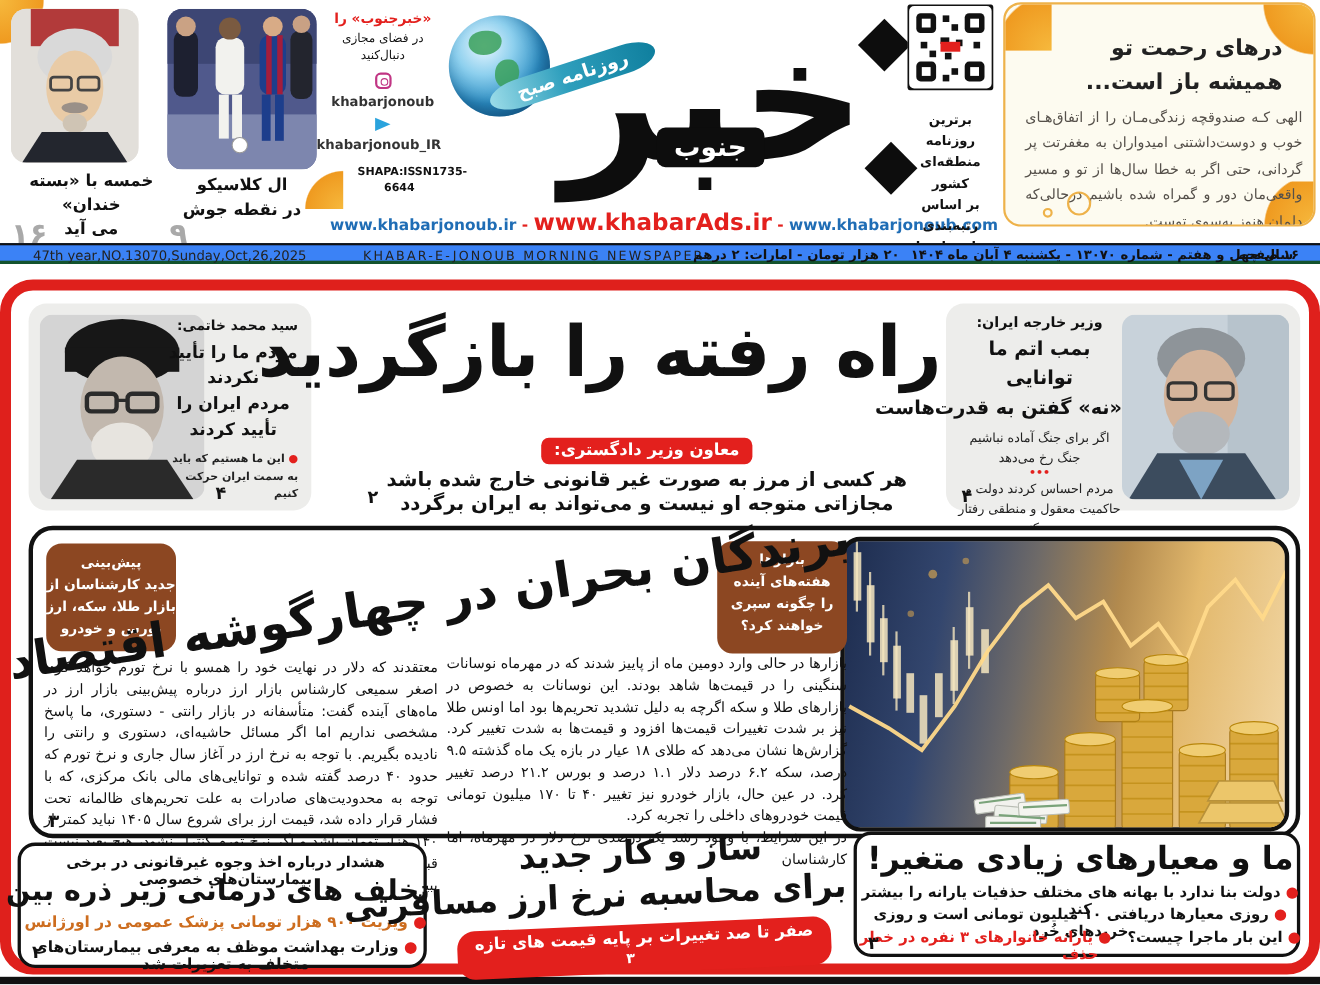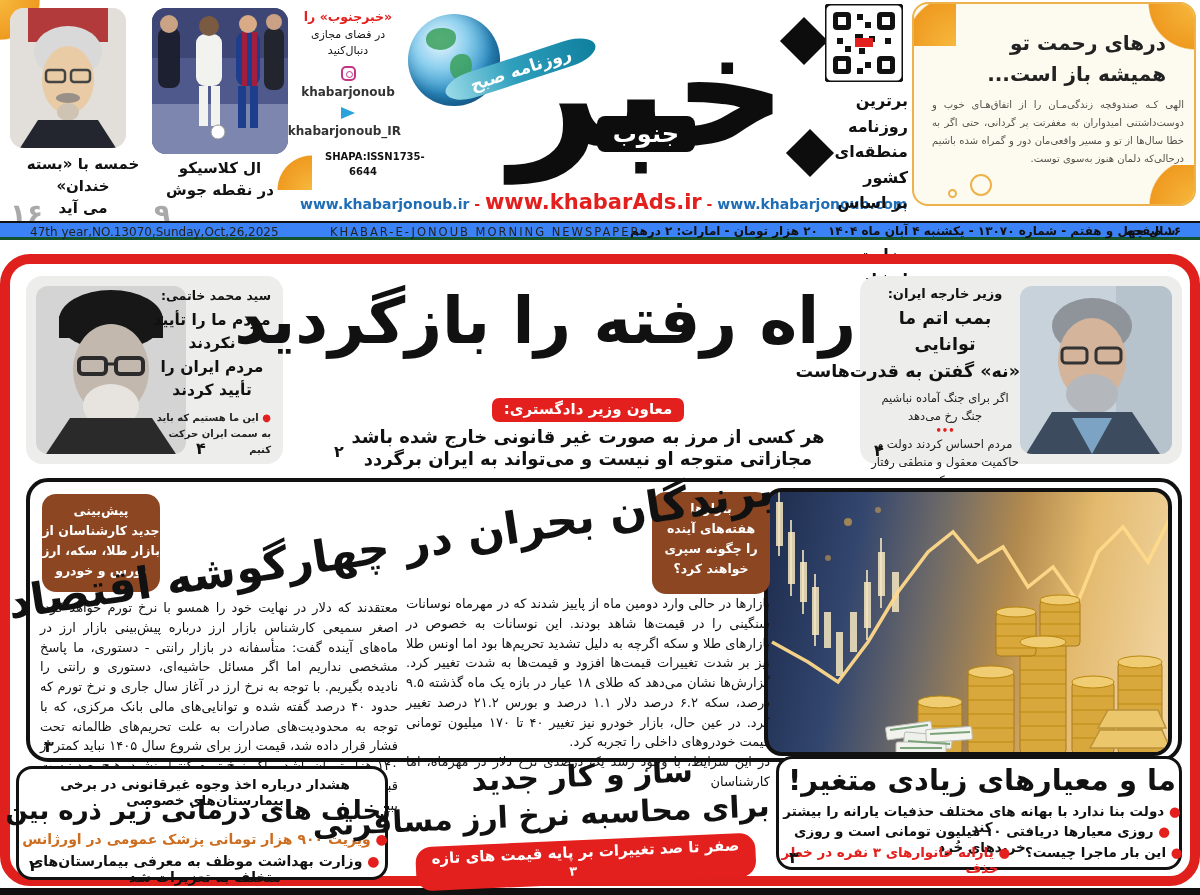--- a/index.html
+++ b/index.html
@@ -37,21 +37,21 @@
   .globe-land { position:absolute; background:#3aa05a; border-radius:50% 40% 55% 45%; opacity:.85; }
   .ribbon { background:linear-gradient(90deg,#9adbe8,#2f9fbd 45%,#0f7f9e); color:#fff; font-weight:bold;
     font-size:17px; padding:3px 26px; border-radius:40px/18px; transform:rotate(-18deg); direction:rtl; white-space:nowrap; }
   .urlbar { font-size:14px; font-weight:bold; color:#1f6db5; white-space:nowrap; }
   .urlbar .big-red { color:#e3201d; font-size:21px; }
   .urlbar .sep { color:#e3201d; }
 
   
   .devotional { background:#fdfbf0; border:2px solid #eeb24a; border-radius:16px; overflow:hidden; }
   .dev-title { font-weight:bold; font-size:20px; line-height:1.55; direction:rtl; color:#222; }
-  .dev-body { font-size:10px; line-height:1.8; direction:rtl; text-align:justify; color:#55504a; }
+  .dev-body { font-size:13px; line-height:1.8; direction:rtl; text-align:justify; color:#55504a; }
   .dev-circle { border:2px solid #eeb24a; border-radius:50%; }
 
   
   .datestrip { background:#3b82f6; border-top:2px solid #111; border-bottom:3px solid #14532d;
     display:flex; align-items:center; font-size:12px; }
   .datestrip .fa { direction:rtl; font-weight:bold; }
   .datestrip .en { color:#222; }
   .datestrip .spaced { letter-spacing:2px; font-size:11.5px; }
 
   
@@ -204,21 +204,21 @@
           <rect x="32" y="64" width="6" height="6"></rect>
       </g>
       <g fill="#fff">
           <rect x="13" y="13" width="8" height="8"></rect>
           <rect x="57" y="13" width="8" height="8"></rect>
         <rect x="13" y="57" width="8" height="8"></rect>
           <rect x="57" y="57" width="8" height="8"></rect>
         </g>
       <rect x="30" y="34" width="18" height="9" fill="#e3201d"></rect>
     </svg>
-    <div class="rtl b center" style="position:absolute;left:0;top:84px;width:88px;font-size:16px;line-height:1.6;text-align:right;">
+    <div class="rtl b center" style="position:absolute;left:0;top:96px;width:88px;font-size:12px;line-height:1.6;">
       <div>برترین روزنامه</div>
       <div>منطقه‌ای کشور</div>
       <div>بر اساس</div>
       <div>رتبه‌بندی</div>
       <div>وزارت ارشاد</div>
     </div>
   </div>
 
   <div class="devotional abs" style="left:912px;top:2px;width:284px;height:204px;">
     <div class="abs" style="left:-14px;top:-14px;width:56px;height:56px;background:radial-gradient(circle at 0 0,#f6b93d 0,#ef9a20 62%,transparent 64%);transform:rotate(180deg);"></div>

